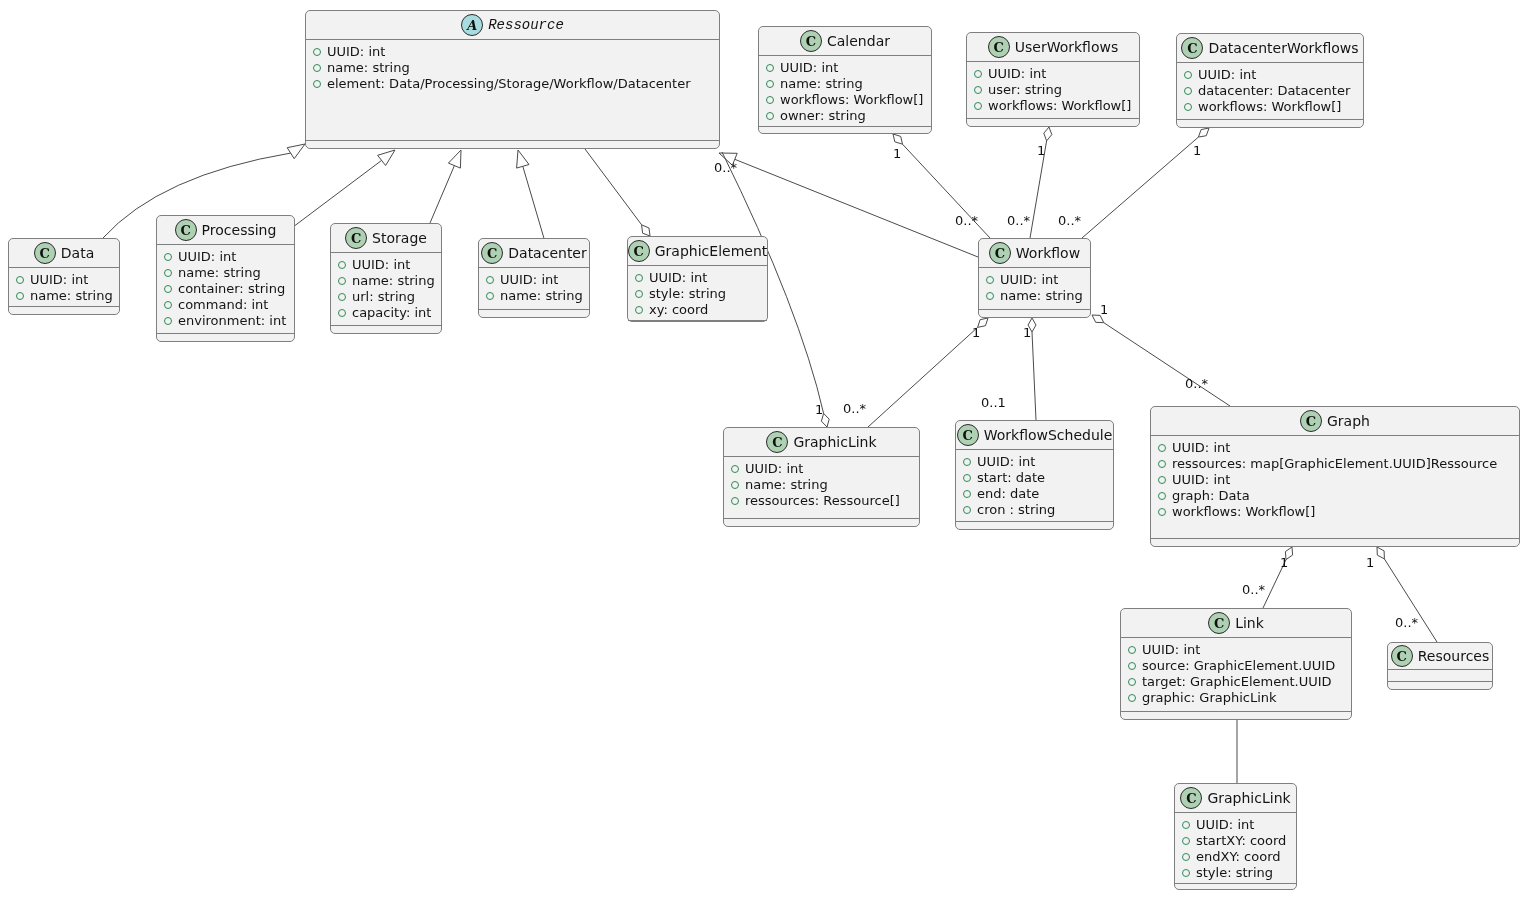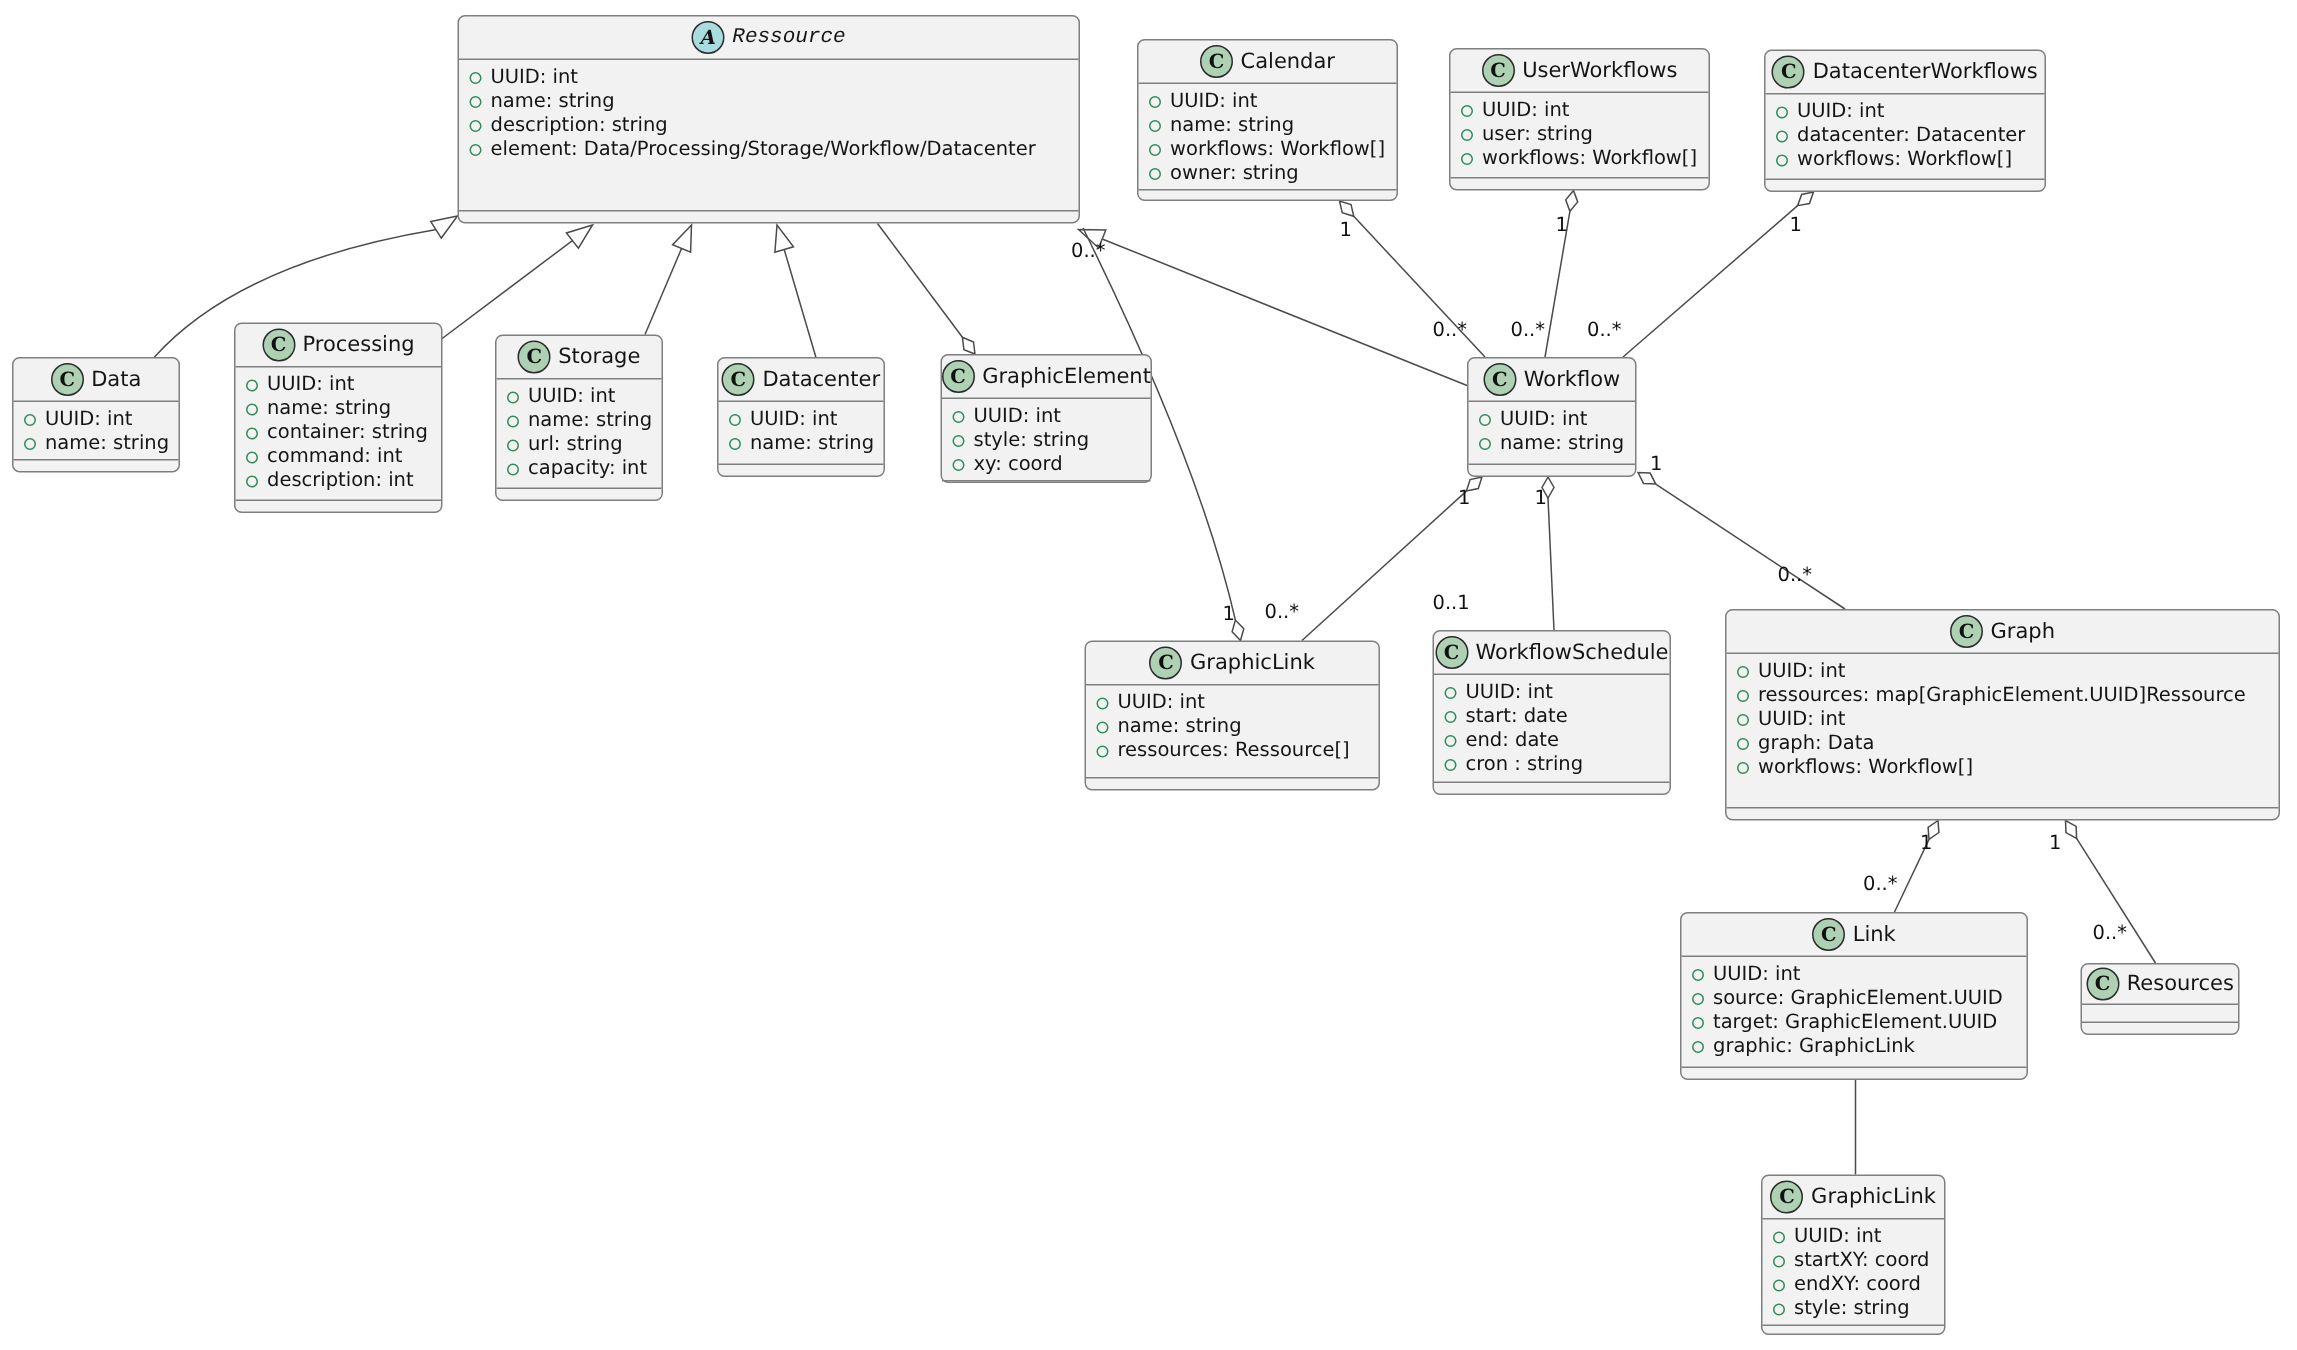--- a/index.html
+++ b/index.html
@@ -108,24 +108,20 @@
       <div class="attr">
           <span class="vis"></span>
           <span>UUID: int</span>
         </div>
       <div class="attr">
           <span class="vis"></span>
           <span>name: string</span>
         </div>
       <div class="attr">
           <span class="vis"></span>
-          <span>description: string</span>
-        </div>
-      <div class="attr">
-          <span class="vis"></span>
           <span>element: Data/Processing/Storage/Workflow/Datacenter</span>
         </div>
     </div>
     <div class="methods"></div>
   </div>
 
   <div class="uml-class" style="left:758px;top:26px;width:174px;height:108px">
     <div class="title">
         <span class="circle">C</span>
         <span class="cname">Calendar</span>
@@ -230,21 +226,21 @@
       <div class="attr">
           <span class="vis"></span>
           <span>container: string</span>
         </div>
       <div class="attr">
           <span class="vis"></span>
           <span>command: int</span>
         </div>
       <div class="attr">
           <span class="vis"></span>
-          <span>description: int</span>
+          <span>environment: int</span>
         </div>
     </div>
     <div class="methods"></div>
   </div>
 
   <div class="uml-class" style="left:330px;top:223px;width:112px;height:111px">
     <div class="title">
         <span class="circle">C</span>
         <span class="cname">Storage</span>
       </div>
@@ -468,21 +464,21 @@
 
   <span class="mult" style="left:893px;top:146px">1</span>
   <span class="mult" style="left:955px;top:213px">0..*</span>
   <span class="mult" style="left:1037px;top:143px">1</span>
   <span class="mult" style="left:1007px;top:213px">0..*</span>
   <span class="mult" style="left:1193px;top:143px">1</span>
   <span class="mult" style="left:1058px;top:213px">0..*</span>
   <span class="mult" style="left:972px;top:325px">1</span>
   <span class="mult" style="left:843px;top:401px">0..*</span>
   <span class="mult" style="left:1023px;top:325px">1</span>
-  <span class="mult" style="left:955px;top:395px">0..1</span>
+  <span class="mult" style="left:981px;top:395px">0..1</span>
   <span class="mult" style="left:1100px;top:302px">1</span>
   <span class="mult" style="left:1185px;top:376px">0..*</span>
   <span class="mult" style="left:1280px;top:555px">1</span>
   <span class="mult" style="left:1242px;top:582px">0..*</span>
   <span class="mult" style="left:1366px;top:555px">1</span>
   <span class="mult" style="left:1395px;top:615px">0..*</span>
   <span class="mult" style="left:815px;top:402px">1</span>
   <span class="mult" style="left:714px;top:160px">0..*</span>
 
 </div>

